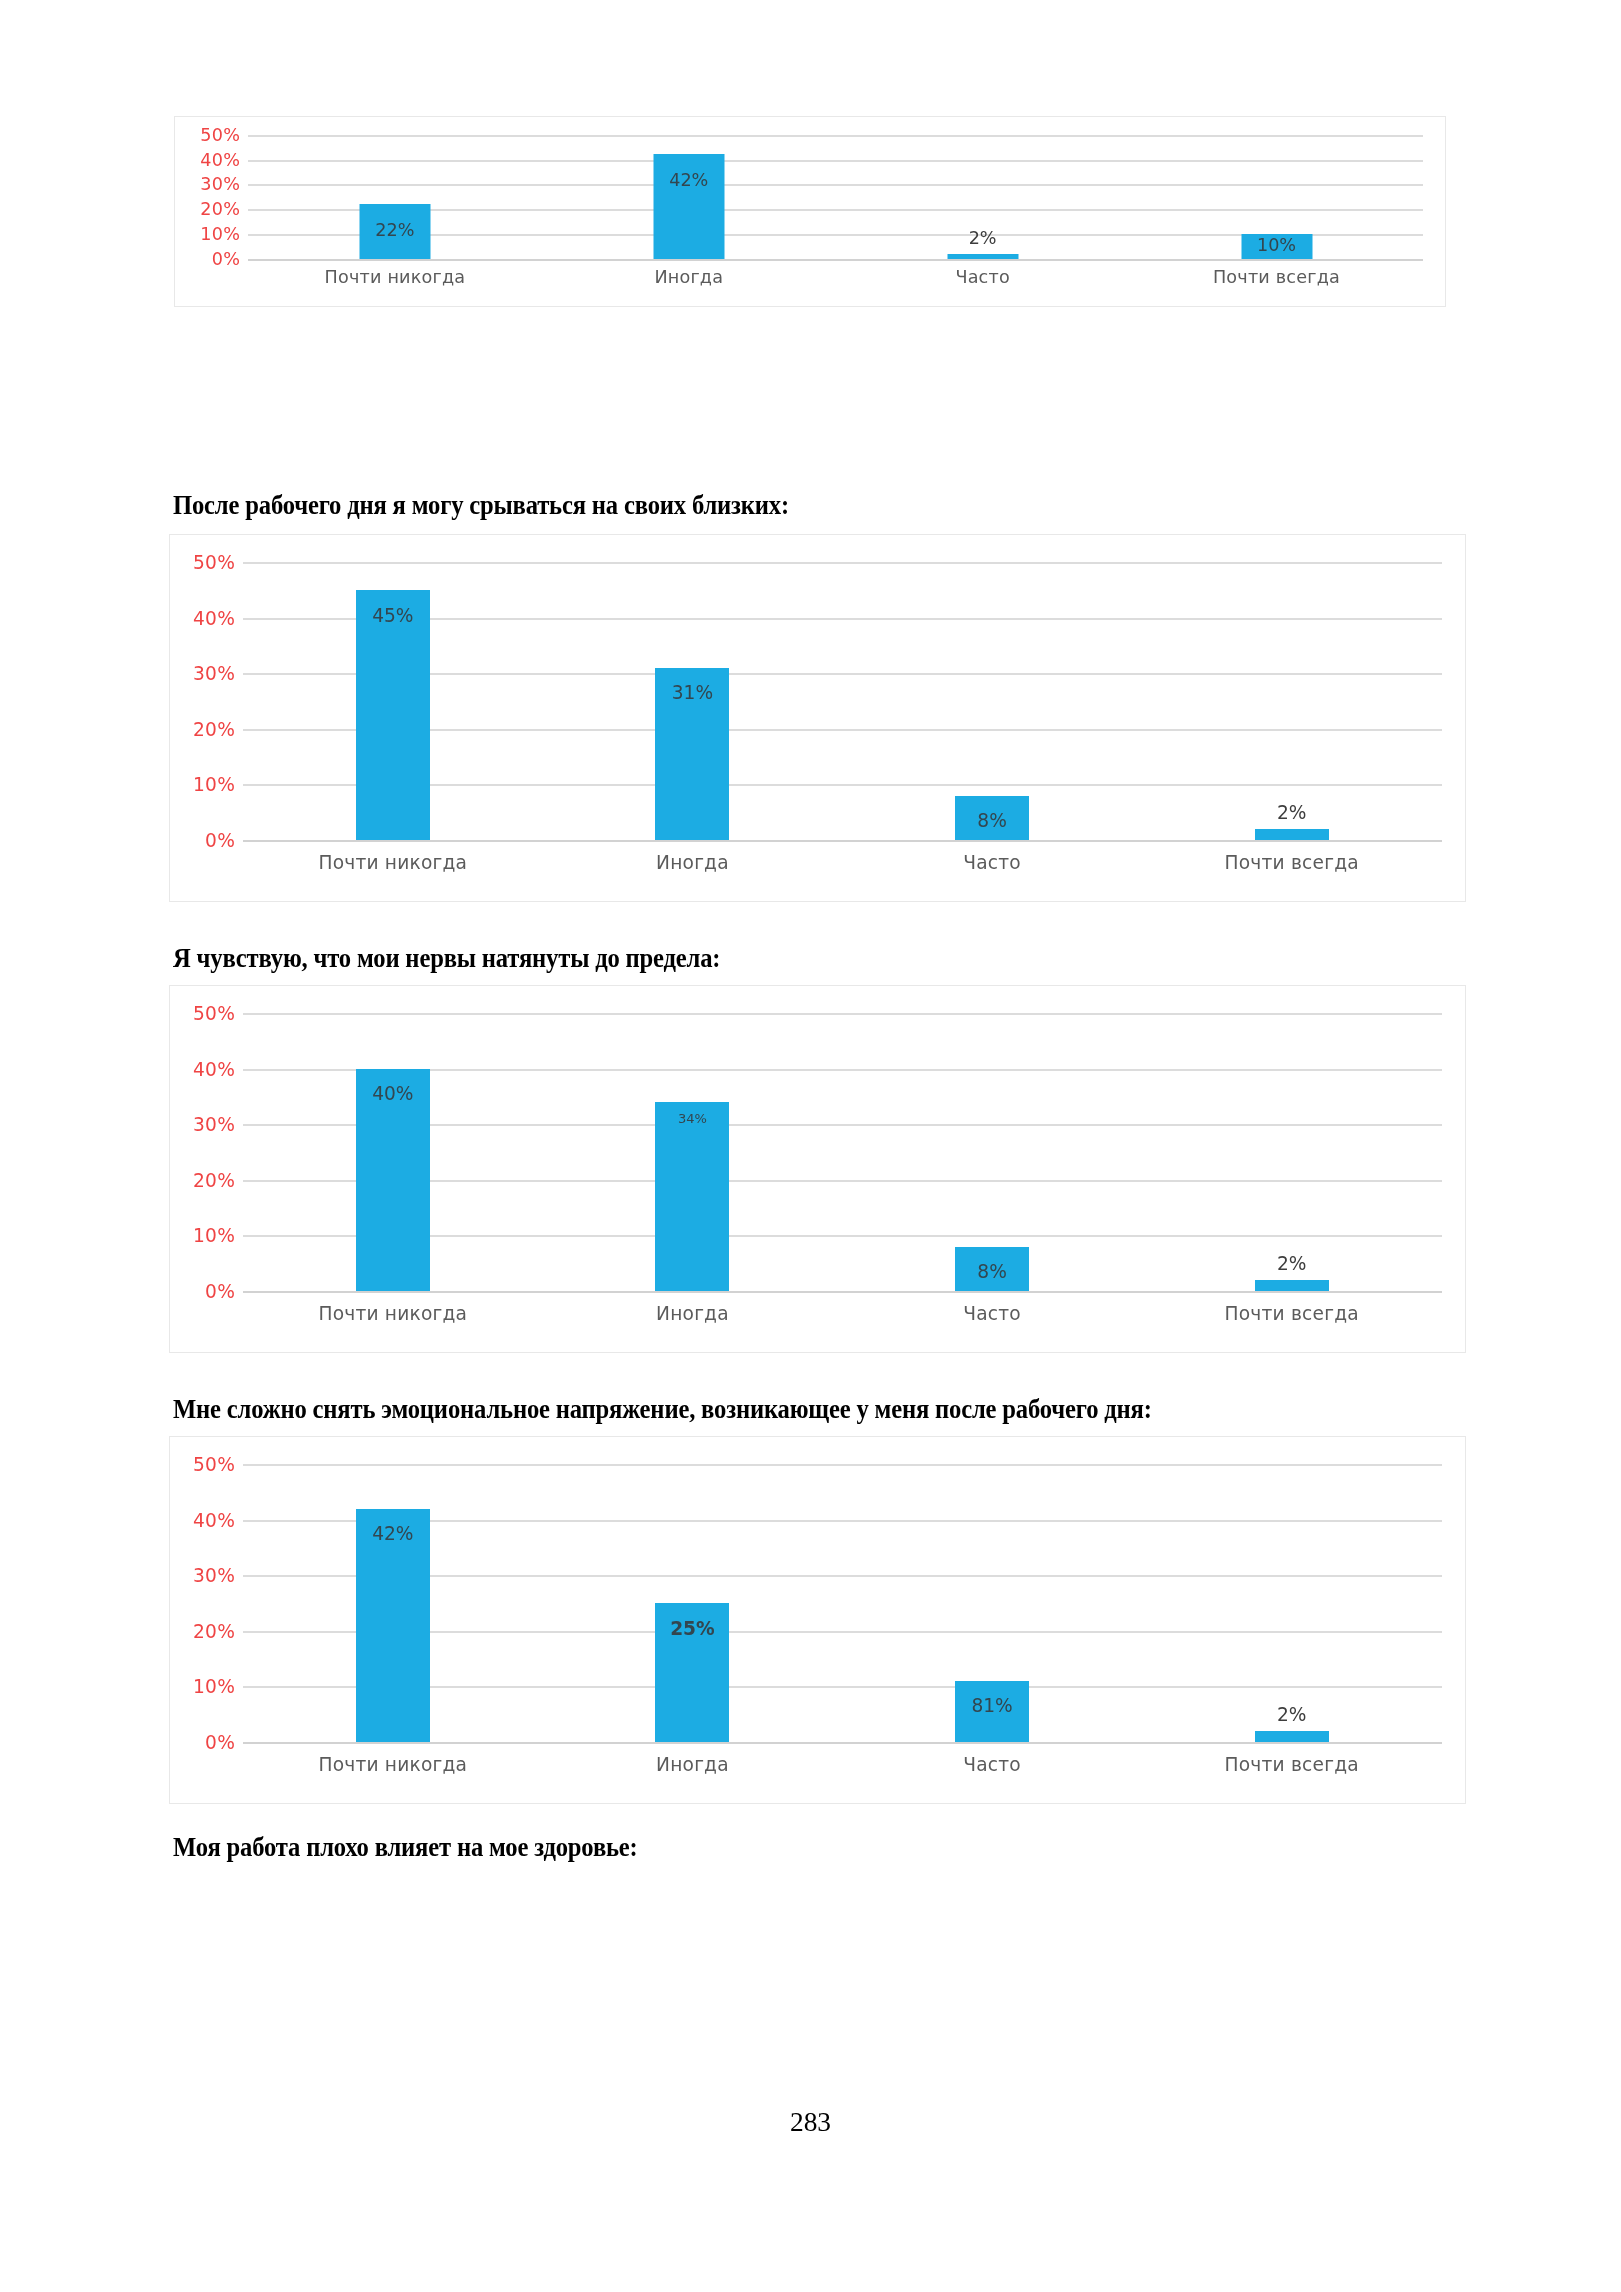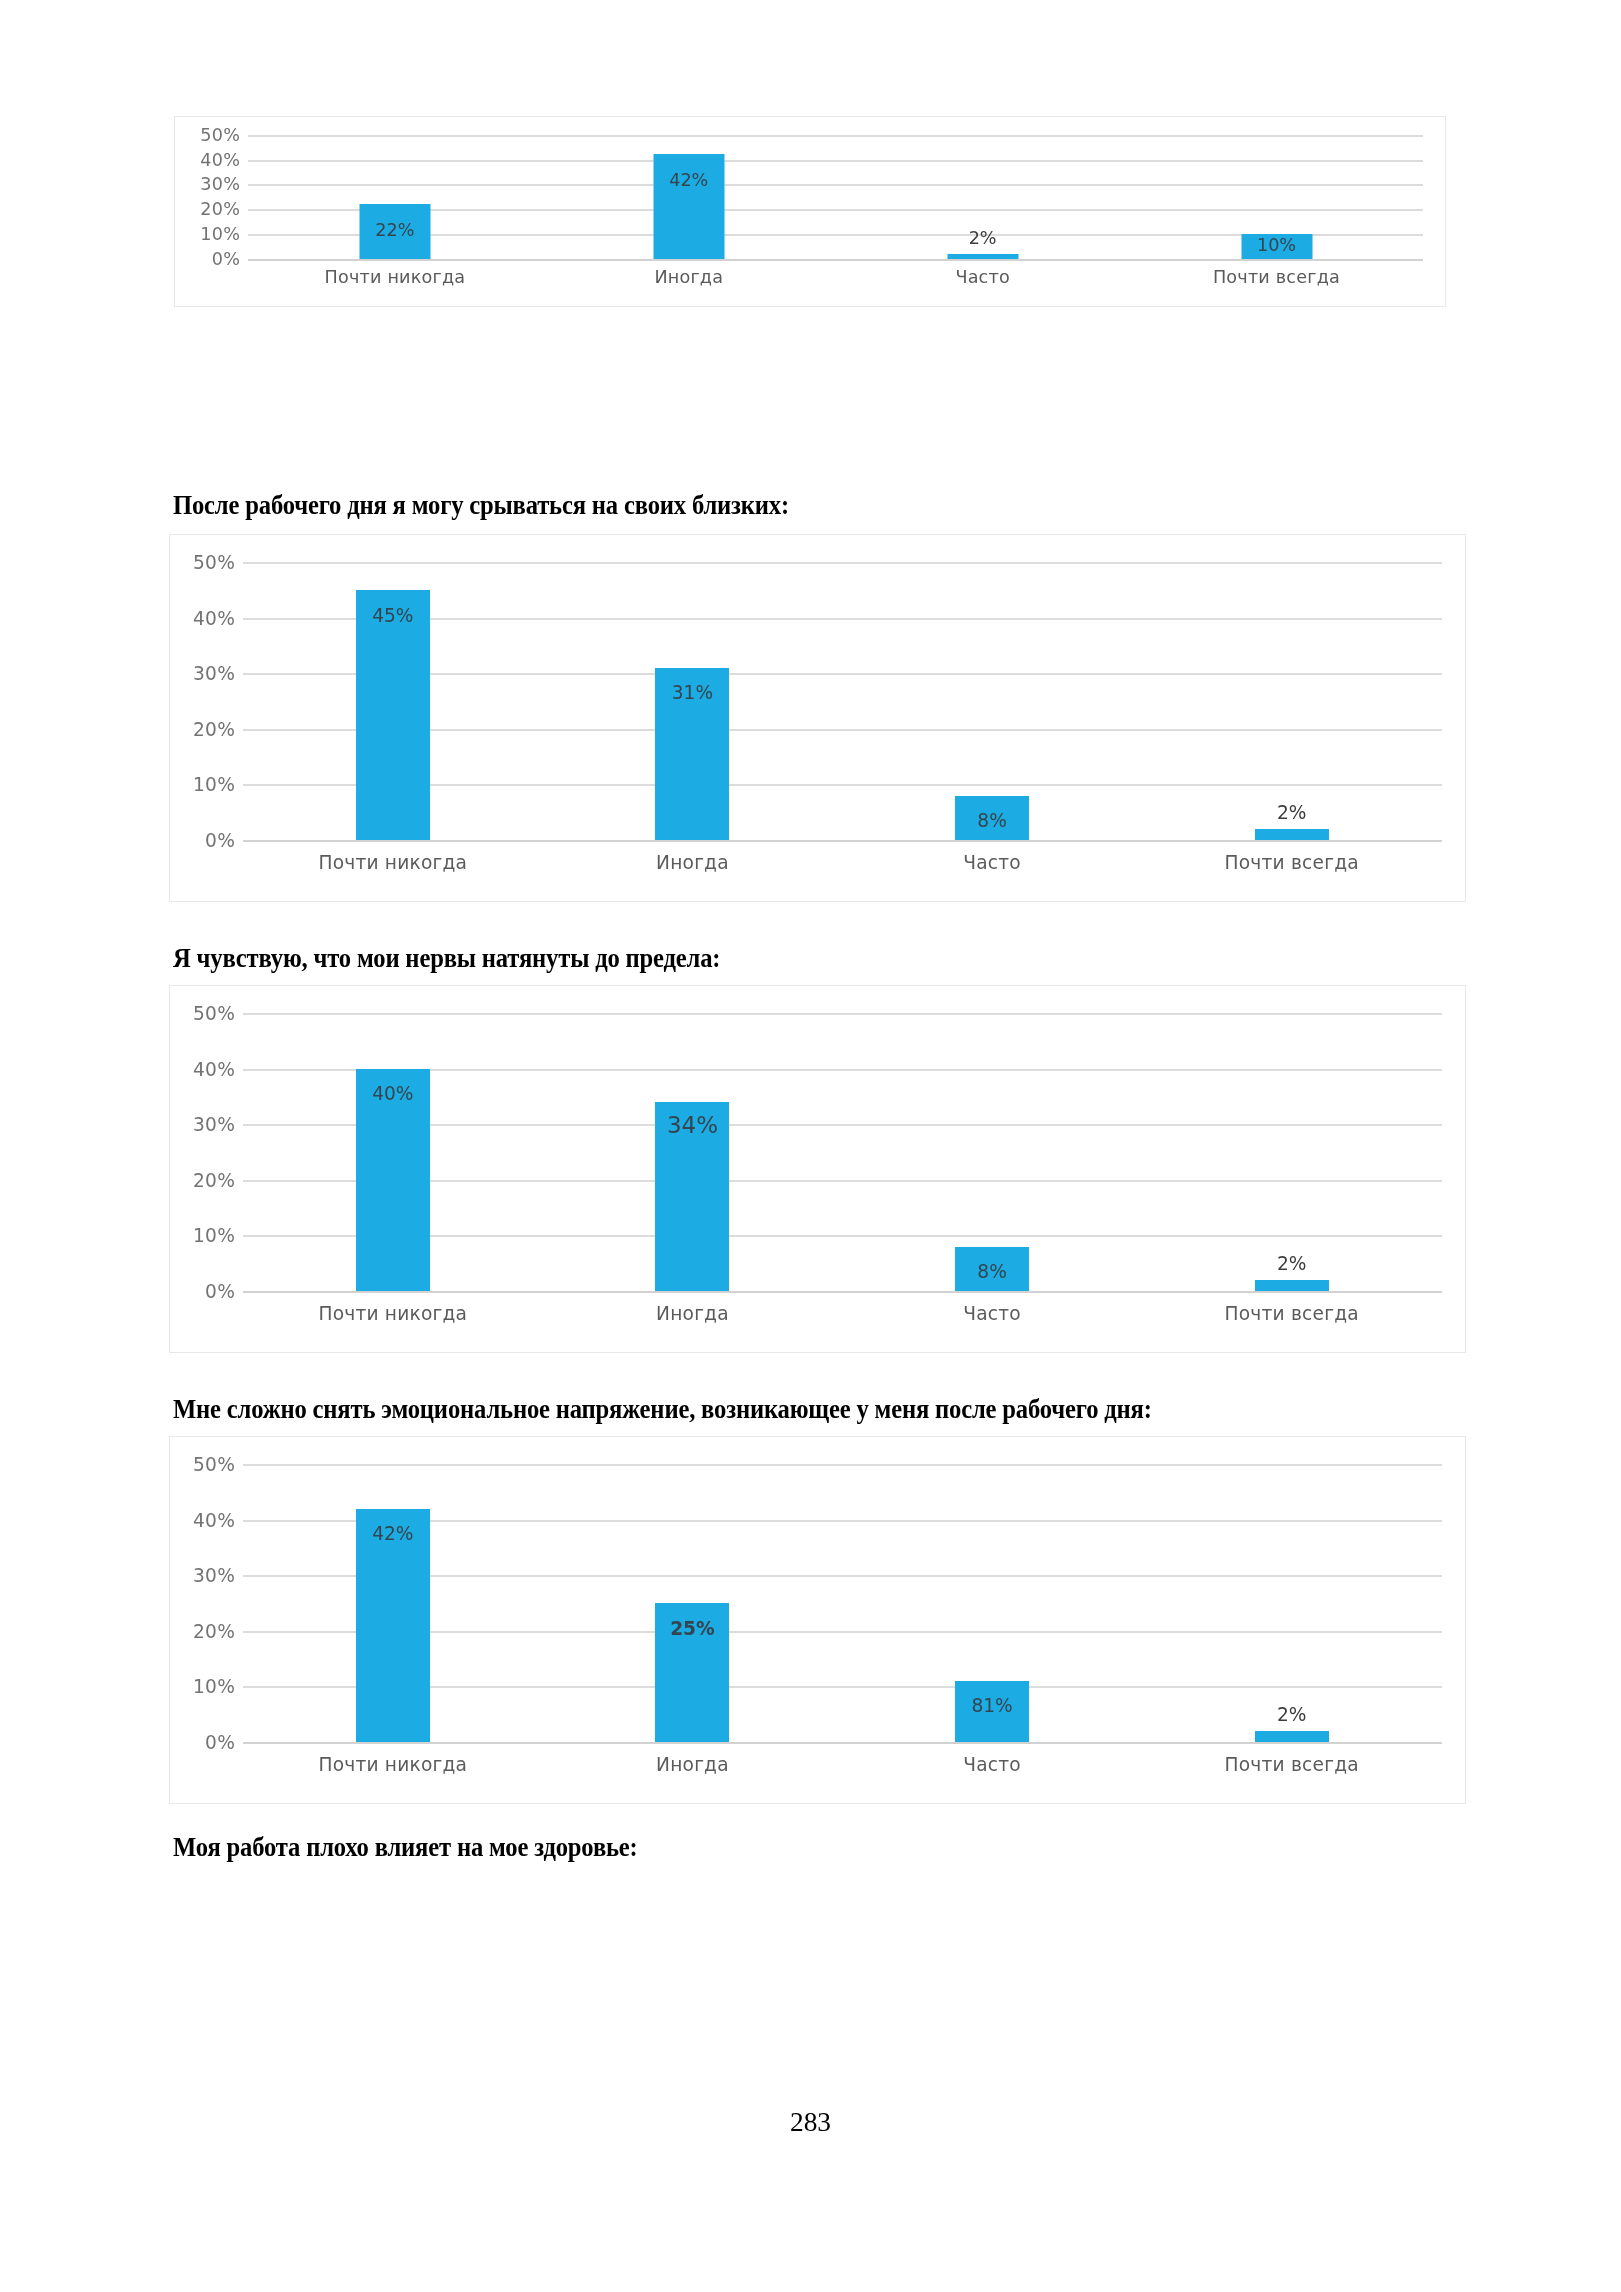--- a/index.html
+++ b/index.html
@@ -54,21 +54,21 @@
     top: 0;
     width: 71px;
     bottom: 0;
   }
   .y-tick {
     position: absolute;
     right: 7.8px;
     transform: translateY(-50%);
     font-family: "DejaVu Sans", sans-serif;
     font-size: 17.6px;
-    color: #737373;
+    color: #ef4444;
     white-space: nowrap;
     letter-spacing: 0.3px;
   }
 
   
   .plot {
     position: absolute;
     top: 0;
     bottom: 0;
   }
@@ -262,21 +262,21 @@
           <div class="gridline" style="top: 138px;"></div>
           <div class="gridline" style="top: 83px;"></div>
           <div class="gridline" style="top: 27.4px;"></div>
           <div class="bars" style="top: 27.4px; bottom: 61px;">
             <div class="bar-slot">
               <div class="bar" style="height: 222px; width: 74px; background: rgb(28, 172, 227);"></div>
               <div class="bar-label inside" style="font-size: 18.6px; bottom: 187px;">40%</div>
             </div>
             <div class="bar-slot">
               <div class="bar" style="height: 189px; width: 74px; background: rgb(28, 172, 227);"></div>
-              <div class="bar-label inside" style="font-size: 23px; bottom: 153px; margin-top: 15px;">34%</div>
+              <div class="bar-label inside" style="font-size: 13px; bottom: 165px; margin-top: 15px;">34%</div>
             </div>
             <div class="bar-slot">
               <div class="bar" style="height: 44px; width: 74px; background: rgb(28, 172, 227);"></div>
               <div class="bar-label inside" style="font-size: 18.6px; bottom: 9px;">8%</div>
             </div>
             <div class="bar-slot">
               <div class="bar" style="height: 11px; width: 74px; background: rgb(28, 172, 227);"></div>
               <div class="bar-label outside" style="font-size: 18.6px; bottom: 17px;">2%</div>
             </div>
           </div>

